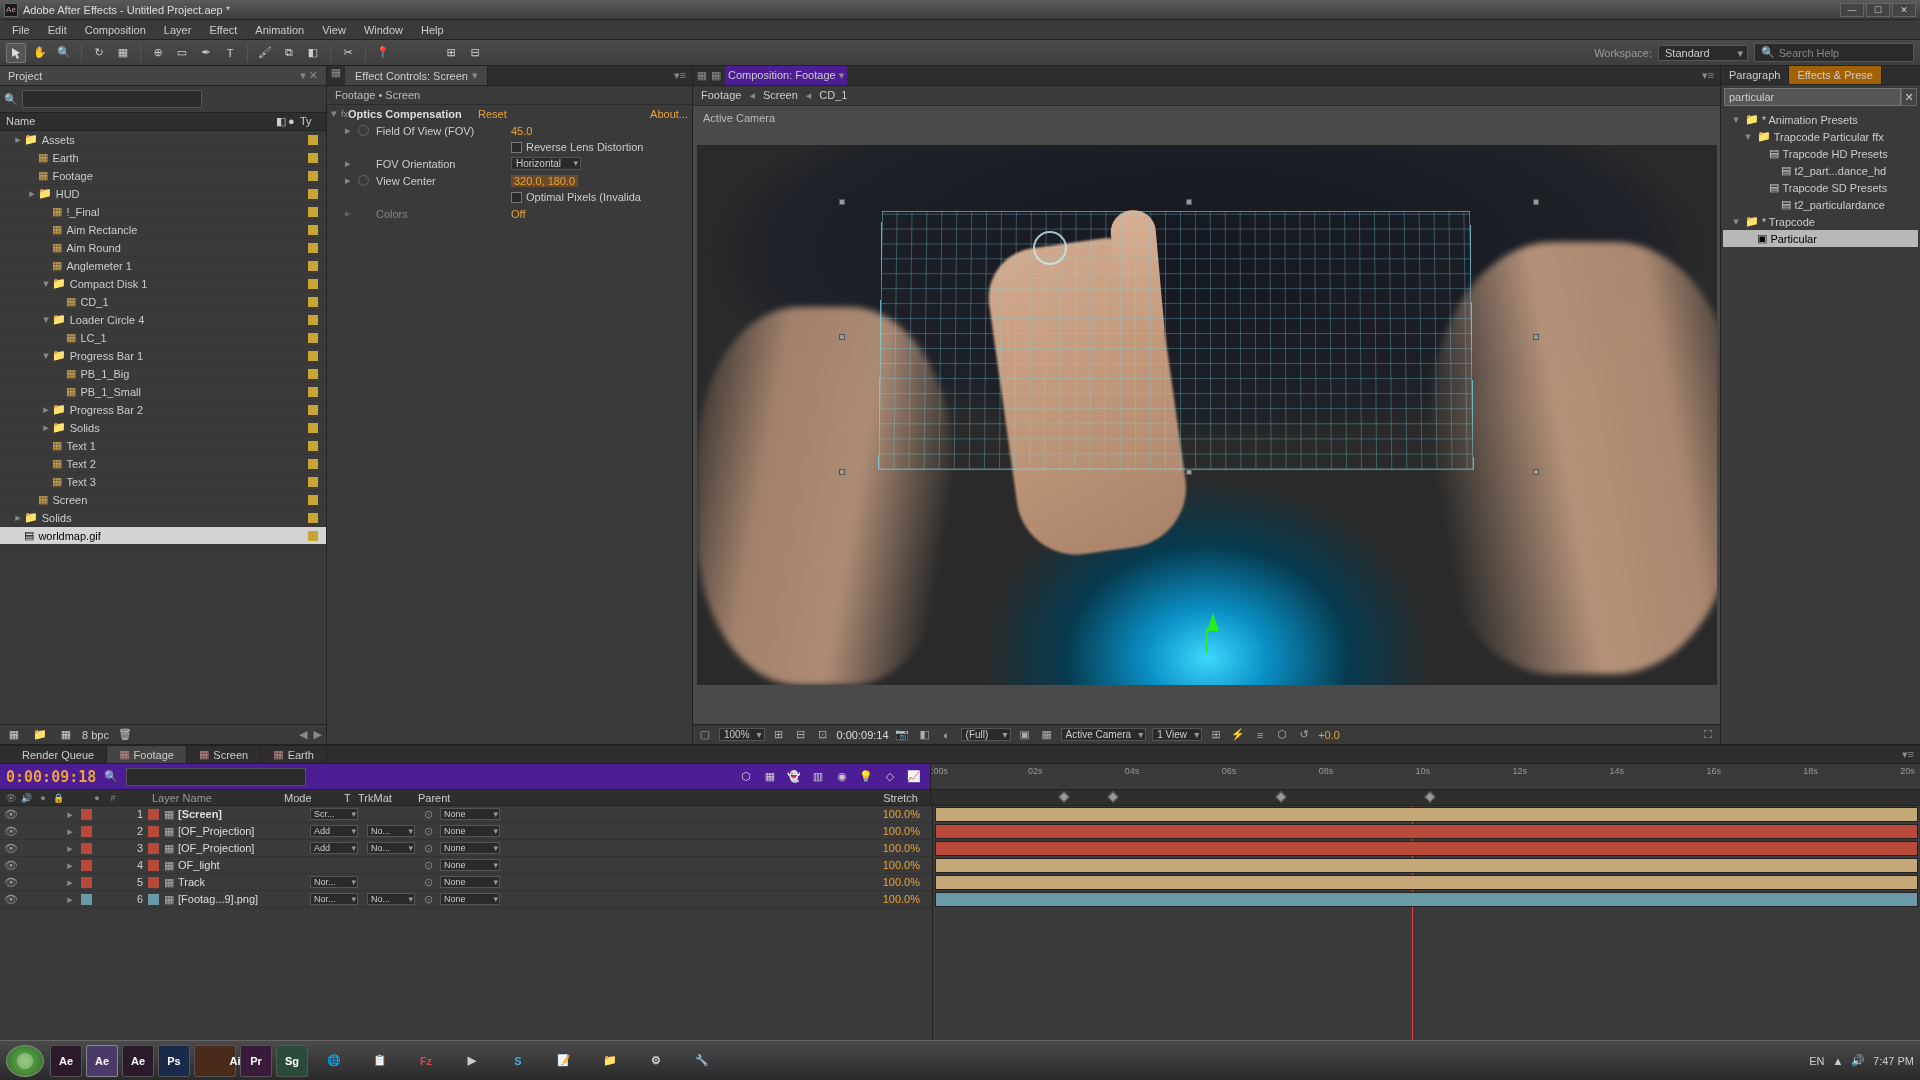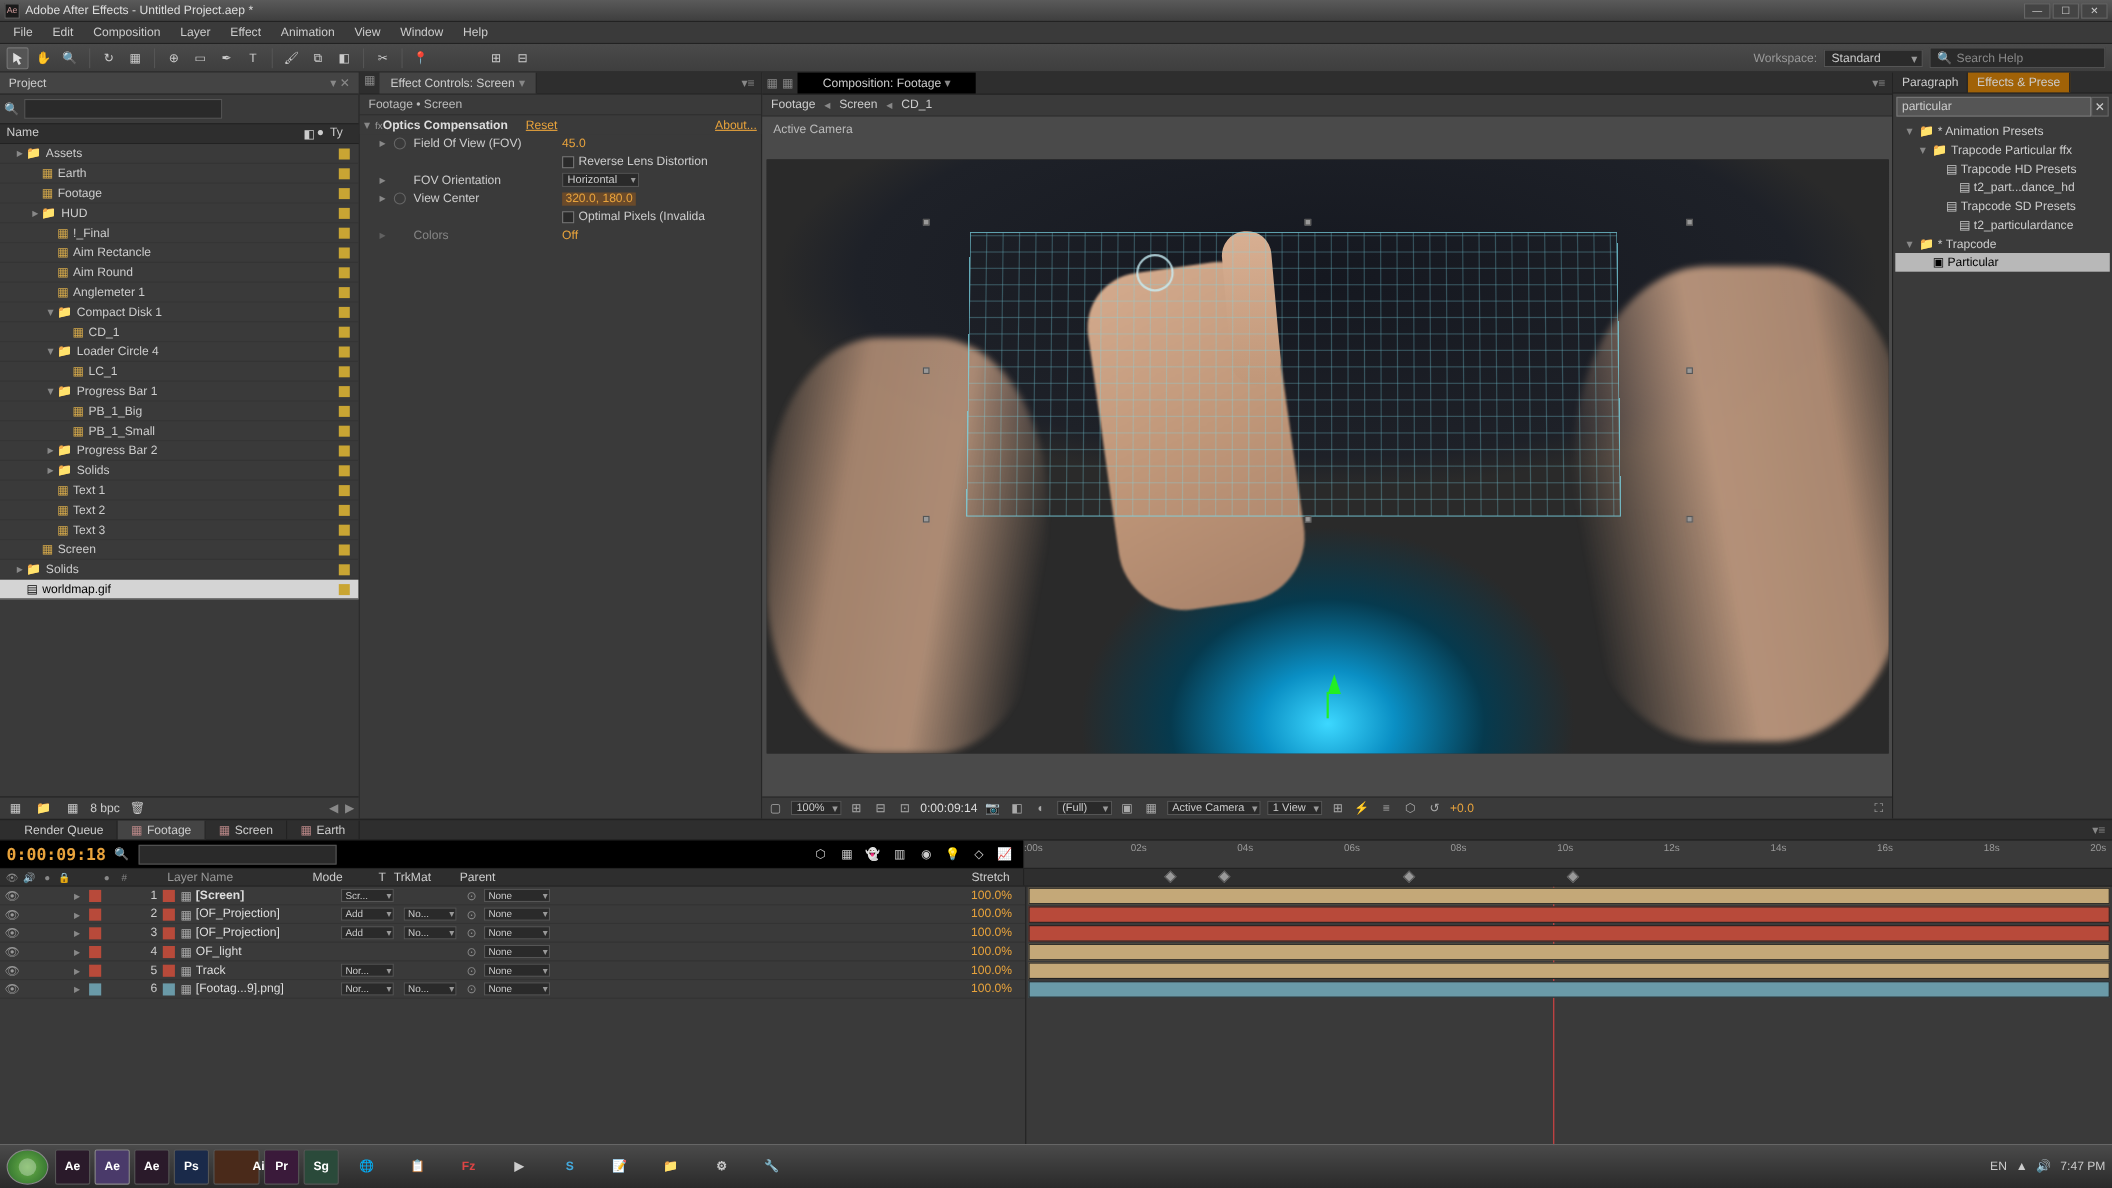--- a/index.html
+++ b/index.html
@@ -44,31 +44,31 @@
 .yellow{background:#c9a533}
 .proj-footer{height:20px;background:#3a3a3a;border-top:1px solid #222;display:flex;align-items:center;padding:0 4px;gap:6px}
 .mid-left{width:366px;background:#3a3a3a;border-right:1px solid #222;display:flex;flex-direction:column}
 .ec-tabs{display:flex;background:#2e2e2e;border-bottom:1px solid #222}
 .ec-tab{padding:3px 10px;background:#444;border-right:1px solid #222;cursor:pointer;display:flex;align-items:center;gap:4px}
 .ec-breadcrumb{padding:3px 8px;background:#3a3a3a;border-bottom:1px solid #2a2a2a;color:#bbb}
 .effect-row{display:flex;align-items:center;padding:2px 4px;min-height:16px}
 .effect-row.header{background:#3a3a3a}
 .effect-row .name{flex:0 0 180px;display:flex;align-items:center;gap:3px}
 .effect-row .value{color:#e8a33c}
-.effect-row .value.link{text-decoration:underline;cursor:pointer}
+.effect-row .value.link{cursor:pointer}
 .effect-row .tw2{width:10px;color:#888}
 .effect-row .fx{color:#999;font-size:9px}
 .effect-row .bold{font-weight:bold;color:#ddd}
 .checkbox{width:11px;height:11px;border:1px solid #777;margin-right:4px;background:#2a2a2a}
 .dropdown-sm{background:#2a2a2a;border:1px solid #555;padding:0 16px 0 4px;position:relative;min-width:70px;font-size:10px}
 .dropdown-sm::after{content:"▾";position:absolute;right:2px;color:#999;font-size:9px}
 .stopwatch{width:11px;height:11px;border:1px solid #666;border-radius:50%;margin-right:4px}
 .viewer{flex:1;background:#3a3a3a;display:flex;flex-direction:column}
 .viewer-tabs{display:flex;background:#2e2e2e;border-bottom:1px solid #222;align-items:center}
-.viewer-tab{padding:3px 23px;background:#000000;cursor:pointer}
+.viewer-tab{padding:3px 3px;background:#4c1d95;cursor:pointer}
 .viewer-bc{padding:3px 8px;display:flex;gap:8px;color:#bbb;border-bottom:1px solid #2a2a2a}
 .viewer-bc span{cursor:pointer}
 .viewer-canvas{flex:1;background:#4a4a4a;position:relative;overflow:hidden;display:flex;align-items:center;justify-content:center}
 .active-cam{position:absolute;top:6px;left:10px;color:#bbb}
 .footage-img{width:1020px;height:540px;background:radial-gradient(ellipse 40% 60% at 50% 95%,#3dd8ff 0%,#0a8fc4 15%,#063a4e 35%,#2a2a2a 55%),linear-gradient(#1a1a1a,#2a2a2a);position:relative;overflow:hidden}
 .shirt{position:absolute;inset:0;background:radial-gradient(ellipse 70% 50% at 50% 20%,#151820 0%,#1e2128 60%,transparent 70%)}
 .arm-l{position:absolute;left:0;top:30%;width:25%;height:70%;background:linear-gradient(100deg,transparent 0%,#b89278 30%,#c49d82 60%,transparent 90%);filter:blur(3px);opacity:.85;border-radius:40%}
 .arm-r{position:absolute;right:-2%;top:18%;width:30%;height:80%;background:linear-gradient(260deg,transparent 0%,#b89278 25%,#c49d82 55%,transparent 90%);filter:blur(3px);opacity:.9;border-radius:40%}
 .hand{position:absolute;left:30%;top:18%;width:170px;height:310px;background:linear-gradient(160deg,#d4ab8e 0%,#c09779 50%,#a8826a 100%);border-radius:50px 50px 60px 60px;filter:blur(1px);transform:rotate(-8deg)}
 .finger{position:absolute;left:41%;top:12%;width:45px;height:140px;background:linear-gradient(#d8af92,#c09779);border-radius:22px;transform:rotate(-5deg)}
@@ -90,21 +90,21 @@
 .right-search input{flex:1;background:#555;border:1px solid #777;padding:2px 4px;color:#ccc}
 .right-search .x{width:16px;background:#444;border:1px solid #666;display:flex;align-items:center;justify-content:center;cursor:pointer}
 .preset-tree{flex:1;padding:2px}
 .preset-item{padding:2px 4px;display:flex;align-items:center;gap:3px;cursor:pointer}
 .preset-item.selected{background:#b8b8b8;color:#000}
 .preset-item.selected span{color:#000}
 .timeline{height:316px;background:#3a3a3a;border-top:2px solid #222;display:flex;flex-direction:column}
 .tl-tabs{display:flex;background:#2e2e2e;border-bottom:1px solid #222;height:18px}
 .tl-tab{padding:2px 12px;border-right:1px solid #222;cursor:pointer;display:flex;align-items:center;gap:4px}
 .tl-tab.active{background:#444}
-.tl-header{display:flex;height:26px;background:#000000;border-bottom:1px solid #222}
+.tl-header{display:flex;height:26px;background:#4c1d95;border-bottom:1px solid #222}
 .tl-left-head{width:930px;display:flex;align-items:center;padding:0 6px;gap:8px}
 .timecode{color:#e8a33c;font-size:15px;font-weight:bold;font-family:monospace}
 .tl-search{background:#2a2a2a;border:1px solid #555;width:180px;padding:2px}
 .tl-icons{margin-left:auto;display:flex;gap:4px}
 .tl-ruler{flex:1;position:relative;background:#3a3a3a;border-left:1px solid #222}
 .ruler-tick{position:absolute;top:2px;font-size:9px;color:#999}
 .tl-cols{display:flex;height:16px;background:#2e2e2e;border-bottom:1px solid #222}
 .tl-col-left{width:930px;display:flex;align-items:center;padding:0 4px;gap:2px}
 .tl-col-left .ch{width:14px;text-align:center;color:#888;font-size:9px}
 .tl-col-left .lname{margin-left:30px;color:#999}

